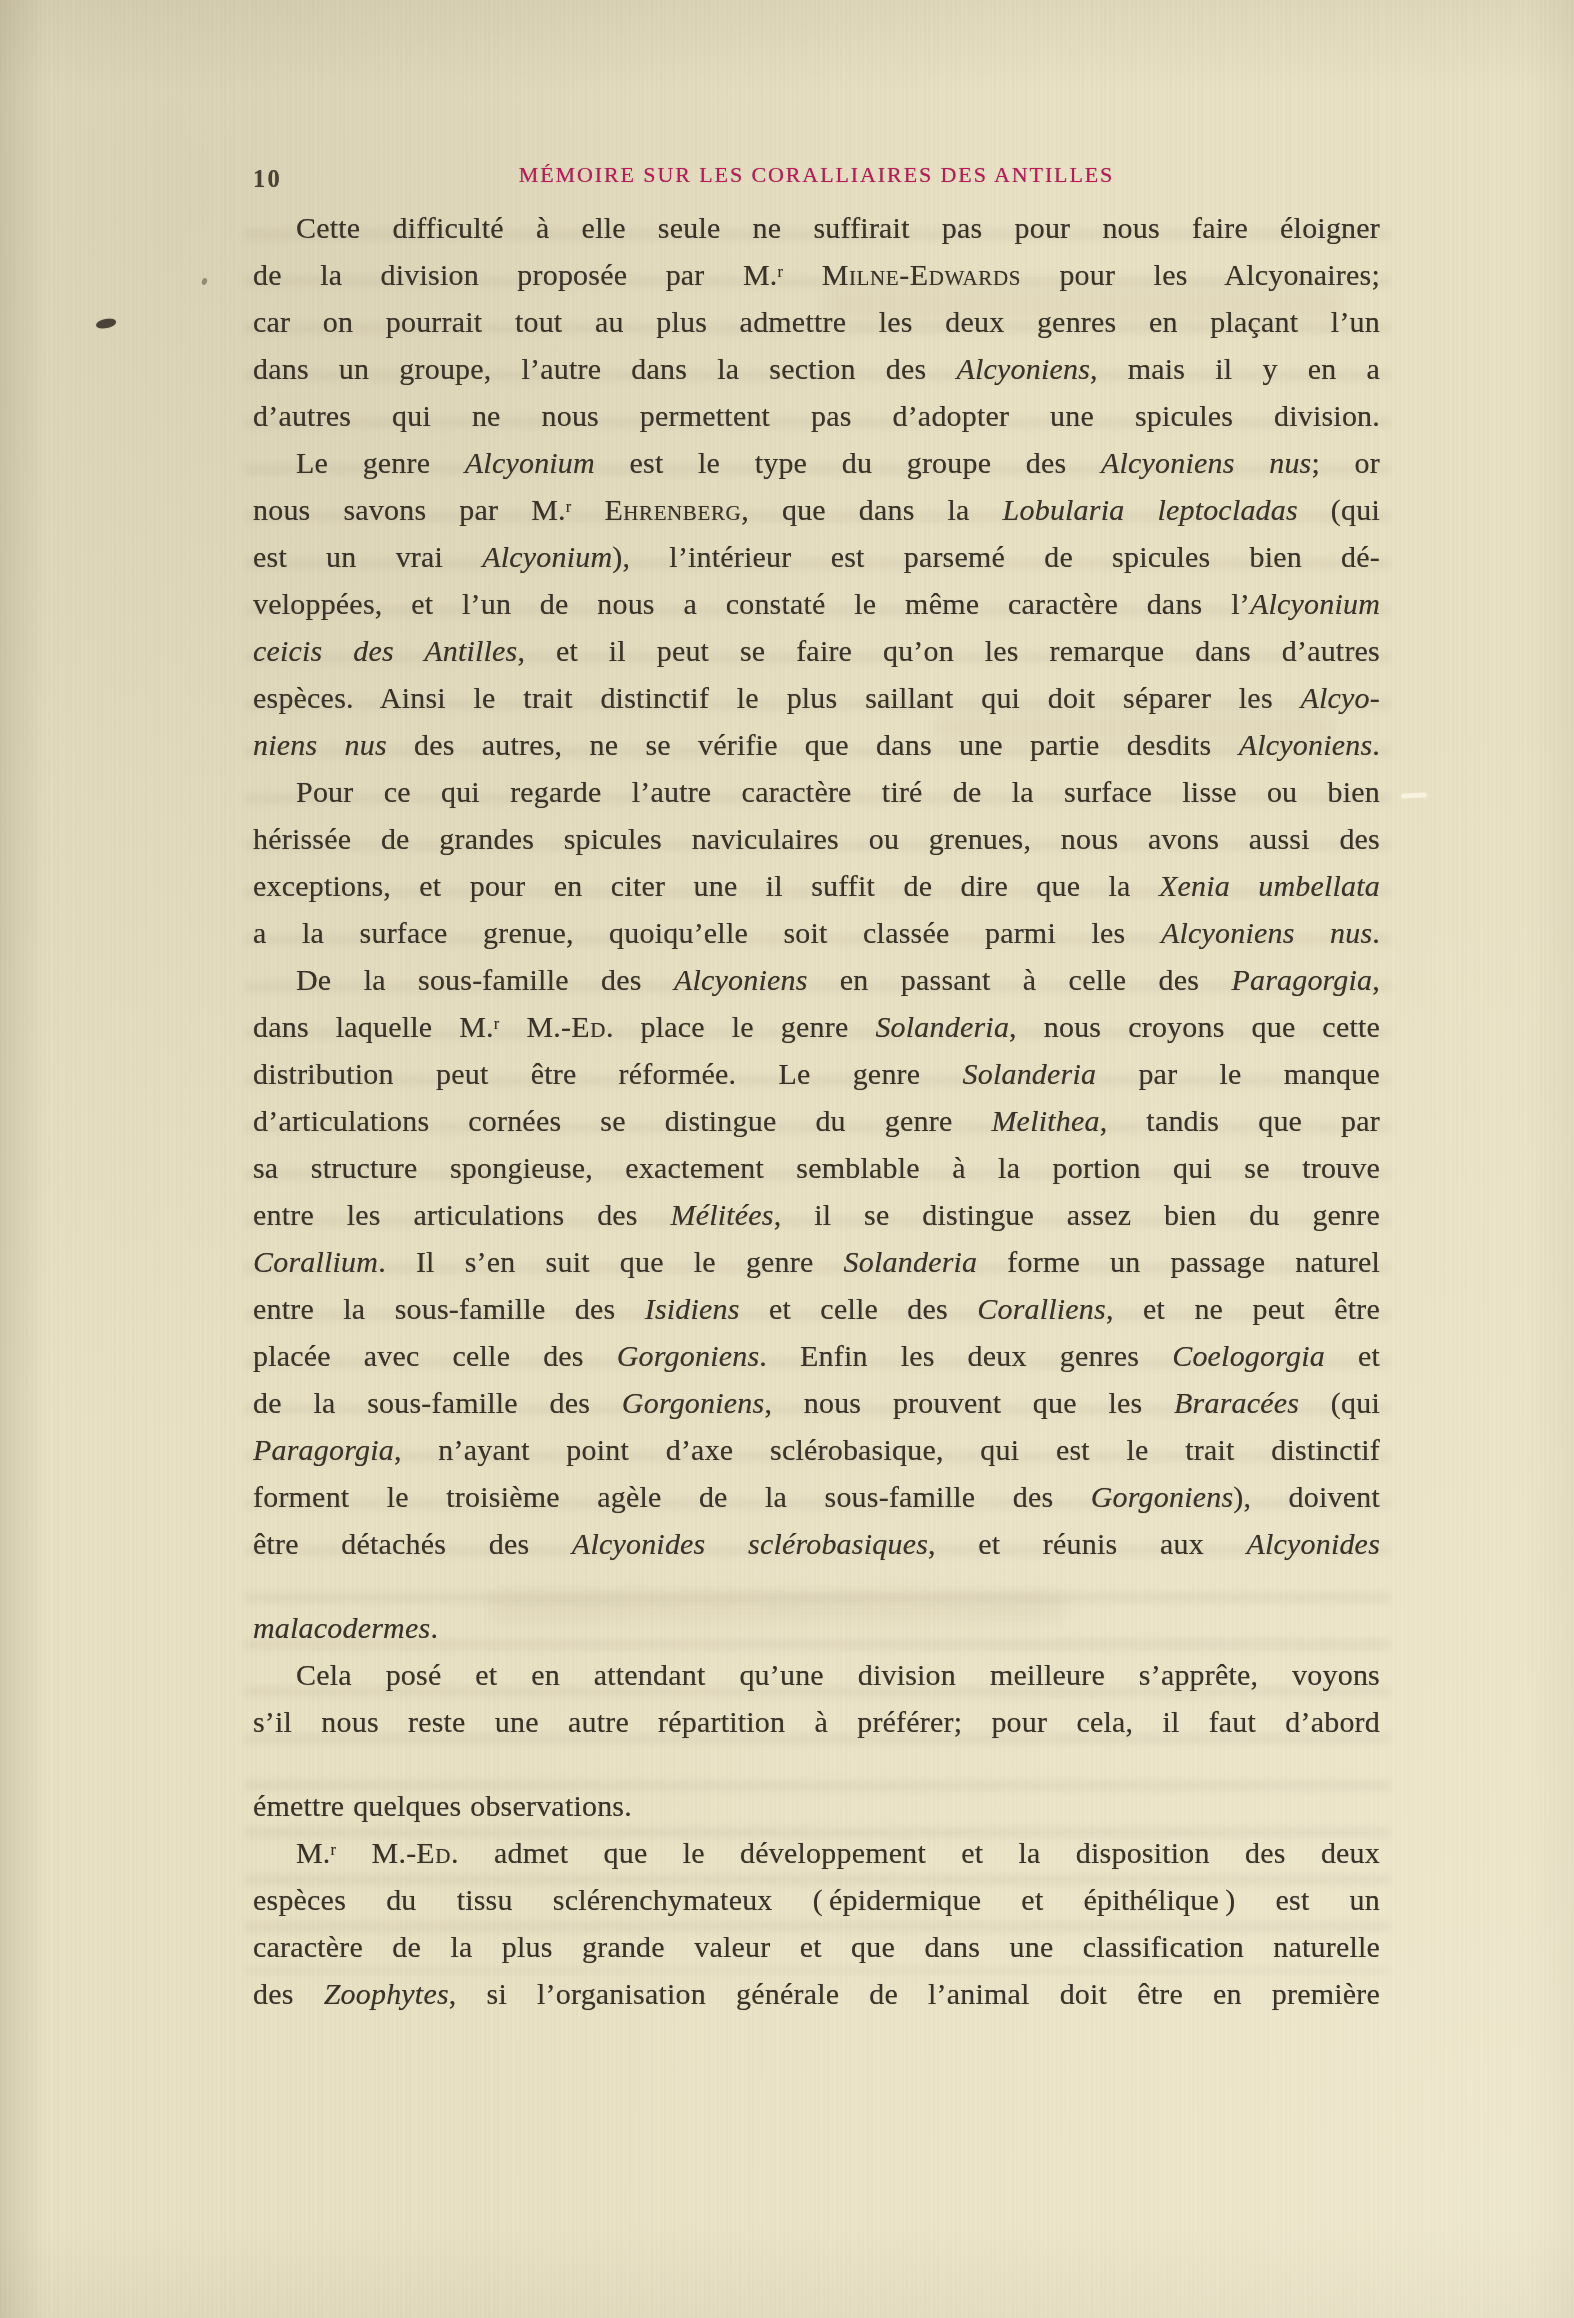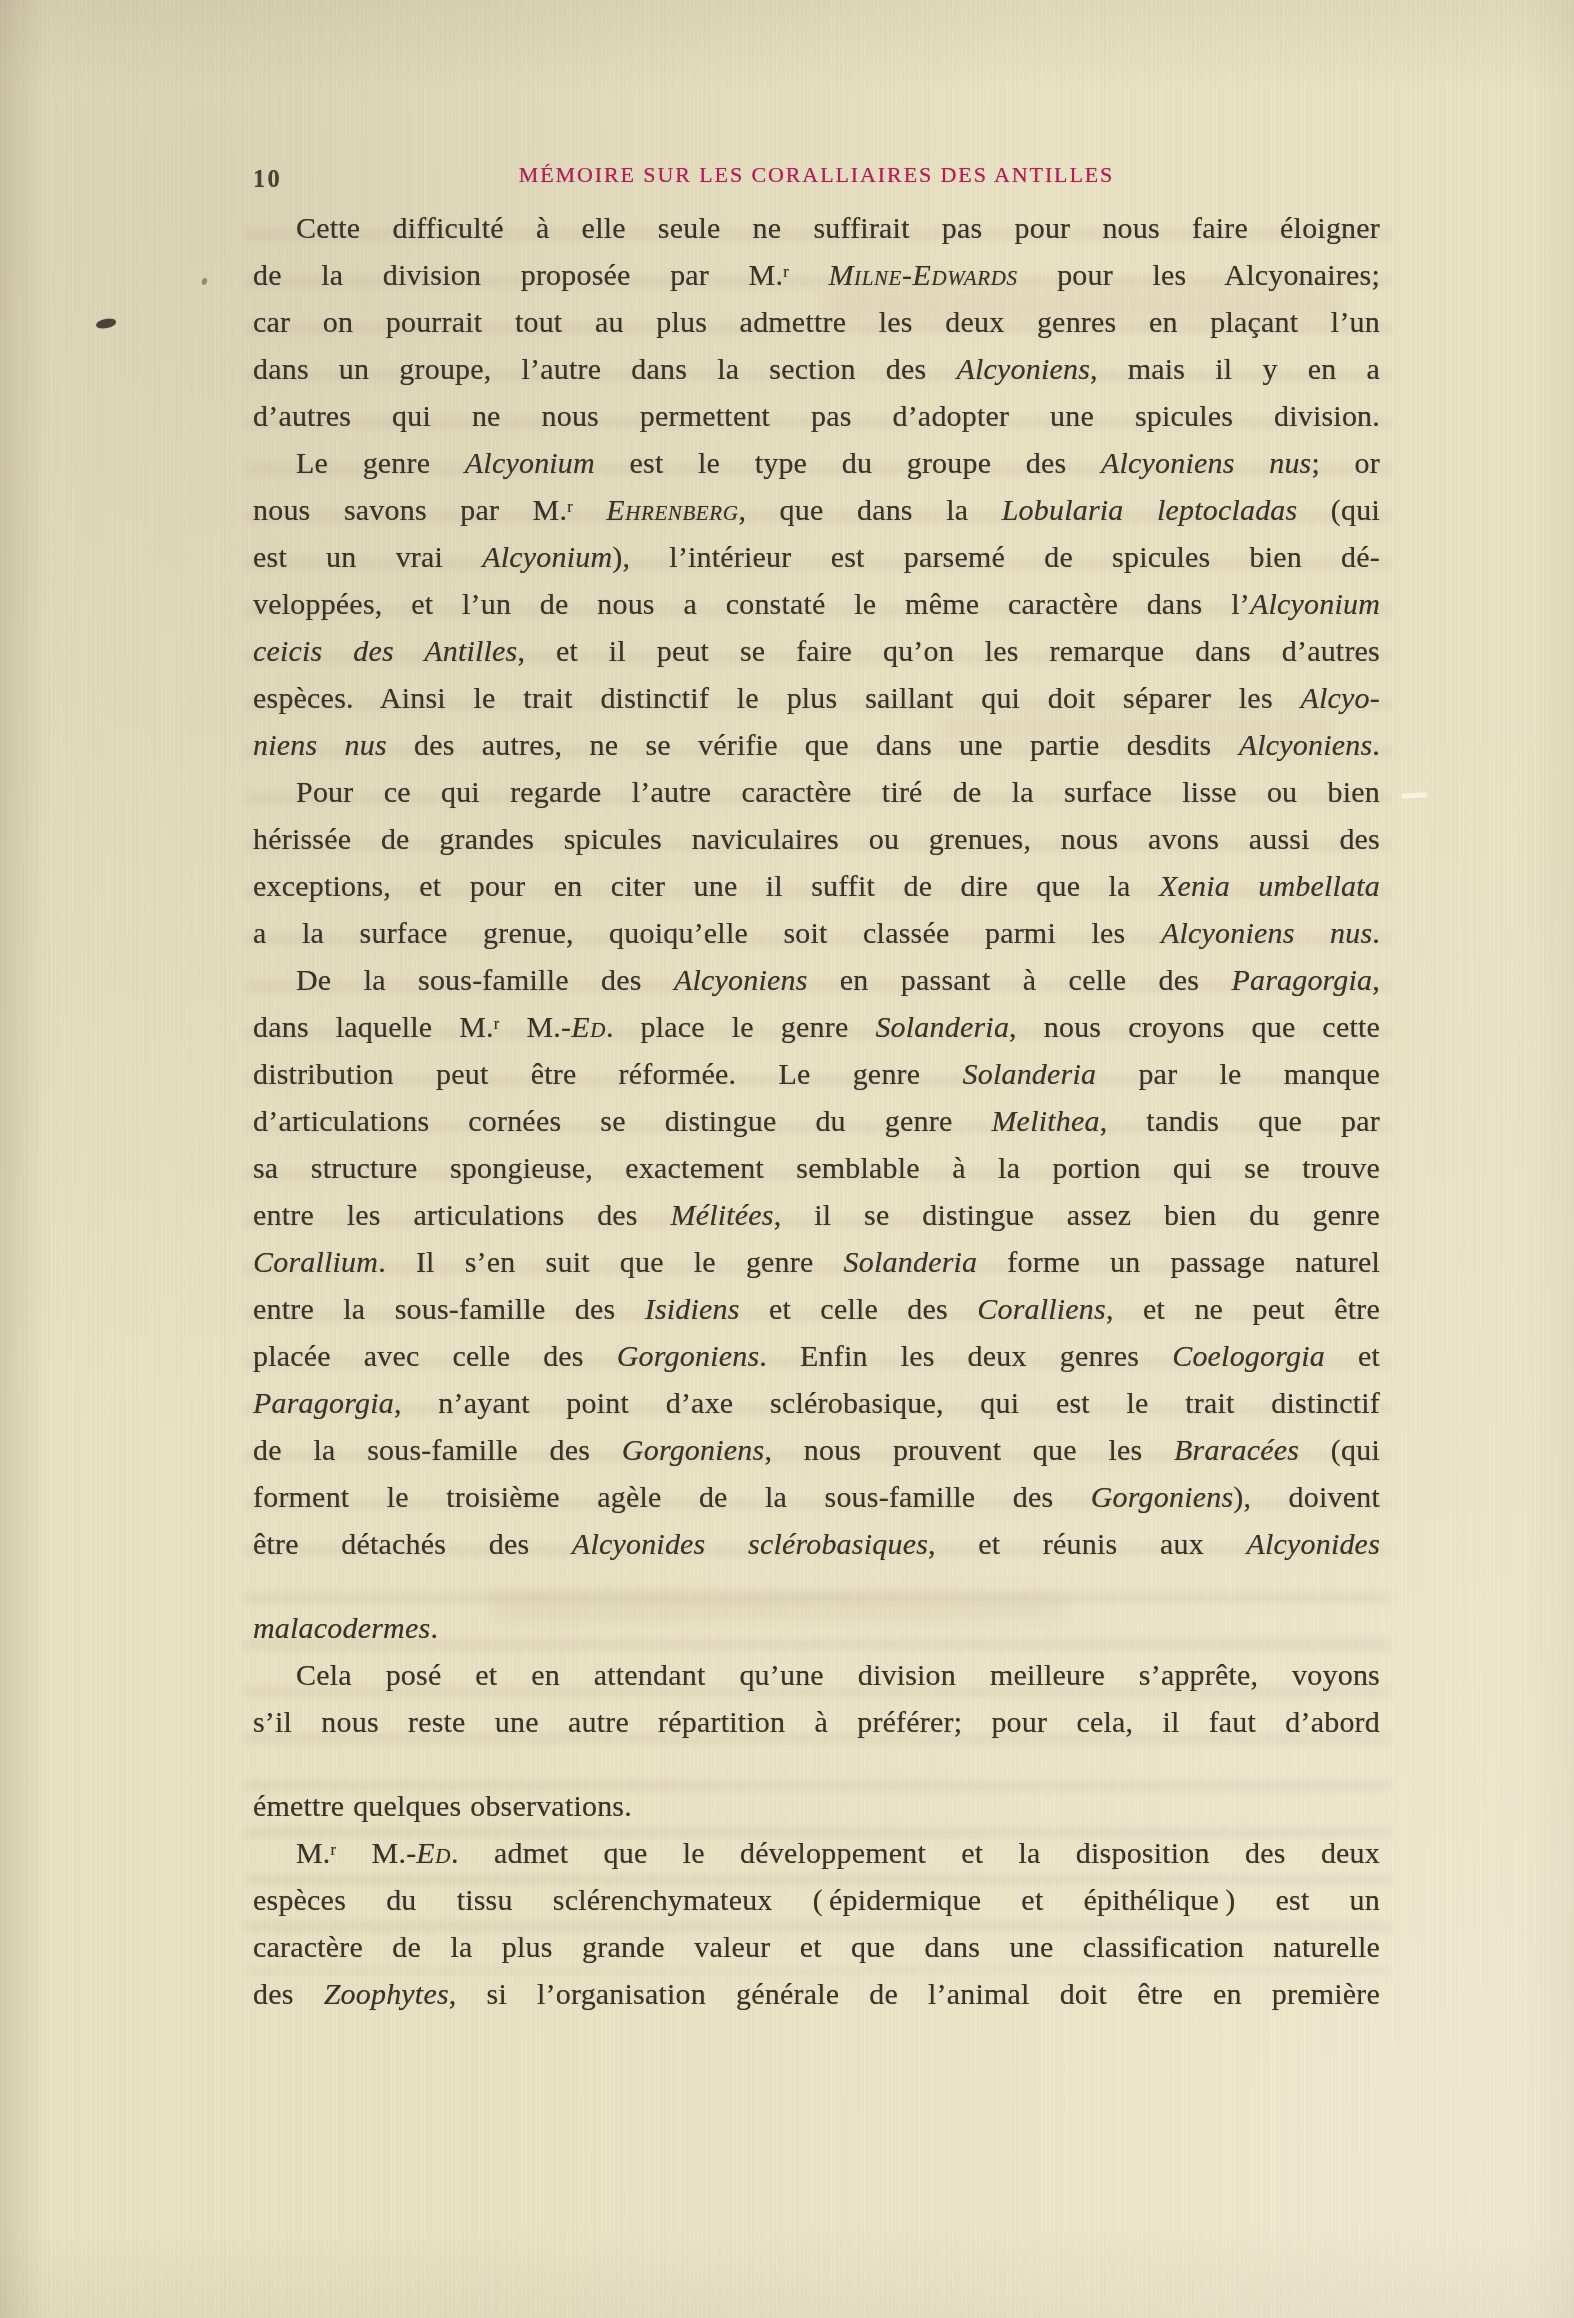--- a/index.html
+++ b/index.html
@@ -45,21 +45,21 @@
     text-justify: inter-word;
     letter-spacing: 0.2px;
     word-spacing: 1.1px;
     white-space: normal;
     overflow: hidden;
     text-shadow: 0 0 0.7px rgba(58,51,41,0.55);
   }
   .line.indent { padding-left: 43px; }
   .line.endline { text-align-last: left; margin-top: 37px; }
   .line em { font-style: italic; }
-  .line .sc { font-variant: small-caps; letter-spacing: 0.6px; font-style: italic; }
+  .line .sc { font-variant: small-caps; letter-spacing: 0.6px; }
   .line sup { font-size: 0.55em; vertical-align: 0.5em; line-height: 0; }
   .ghost {
     position: absolute; left: 245px; top: 200px; width: 1145px; height: 1773px;
     background: repeating-linear-gradient(180deg,
       transparent 0px 28px,
       rgba(118,106,86,0.07) 31px 38px,
       transparent 41px 47px);
     filter: blur(3.3px);
     pointer-events: none;
   }
@@ -116,22 +116,22 @@
     <div class="line">a la surface grenue, quoiqu’elle soit classée parmi les <em>Alcyoniens nus</em>.</div>
     <div class="line indent">De la sous-famille des <em>Alcyoniens</em> en passant à celle des <em>Paragorgia</em>,</div>
     <div class="line">dans laquelle M.<sup>r</sup> M.-<span class="sc">Ed</span>. place le genre <em>Solanderia</em>, nous croyons que cette</div>
     <div class="line">distribution peut être réformée. Le genre <em>Solanderia</em> par le manque</div>
     <div class="line">d’articulations cornées se distingue du genre <em>Melithea</em>, tandis que par</div>
     <div class="line">sa structure spongieuse, exactement semblable à la portion qui se trouve</div>
     <div class="line">entre les articulations des <em>Mélitées</em>, il se distingue assez bien du genre</div>
     <div class="line"><em>Corallium</em>. Il s’en suit que le genre <em>Solanderia</em> forme un passage naturel</div>
     <div class="line">entre la sous-famille des <em>Isidiens</em> et celle des <em>Coralliens</em>, et ne peut être</div>
     <div class="line">placée avec celle des <em>Gorgoniens</em>. Enfin les deux genres <em>Coelogorgia</em> et</div>
+    <div class="line">de la sous-famille des <em>Gorgoniens</em>, nous prouvent que les <em>Braracées</em> (qui</div>
     <div class="line"><em>Paragorgia</em>, n’ayant point d’axe sclérobasique, qui est le trait distinctif</div>
-    <div class="line">de la sous-famille des <em>Gorgoniens</em>, nous prouvent que les <em>Braracées</em> (qui</div>
     <div class="line">forment le troisième agèle de la sous-famille des <em>Gorgoniens</em>), doivent</div>
     <div class="line">être détachés des <em>Alcyonides sclérobasiques</em>, et réunis aux <em>Alcyonides</em></div>
     <div class="line endline"><em>malacodermes</em>.</div>
     <div class="line indent">Cela posé et en attendant qu’une division meilleure s’apprête, voyons</div>
     <div class="line">s’il nous reste une autre répartition à préférer; pour cela, il faut d’abord</div>
     <div class="line endline">émettre quelques observations.</div>
     <div class="line indent">M.<sup>r</sup> M.-<span class="sc">Ed</span>. admet que le développement et la disposition des deux</div>
     <div class="line">espèces du tissu sclérenchymateux ( épidermique et épithélique ) est un</div>
     <div class="line">caractère de la plus grande valeur et que dans une classification naturelle</div>
     <div class="line">des <em>Zoophytes</em>, si l’organisation générale de l’animal doit être en première</div>

